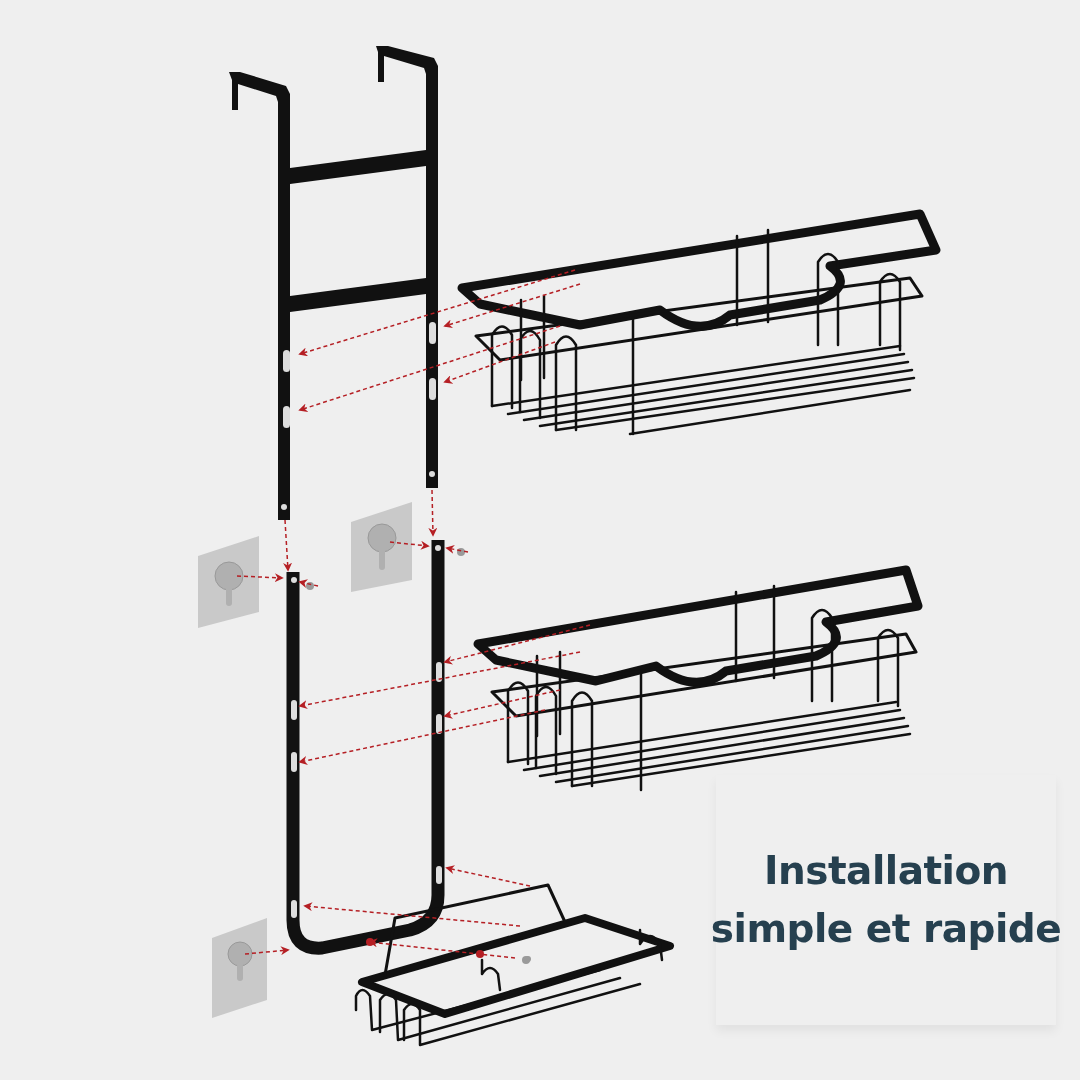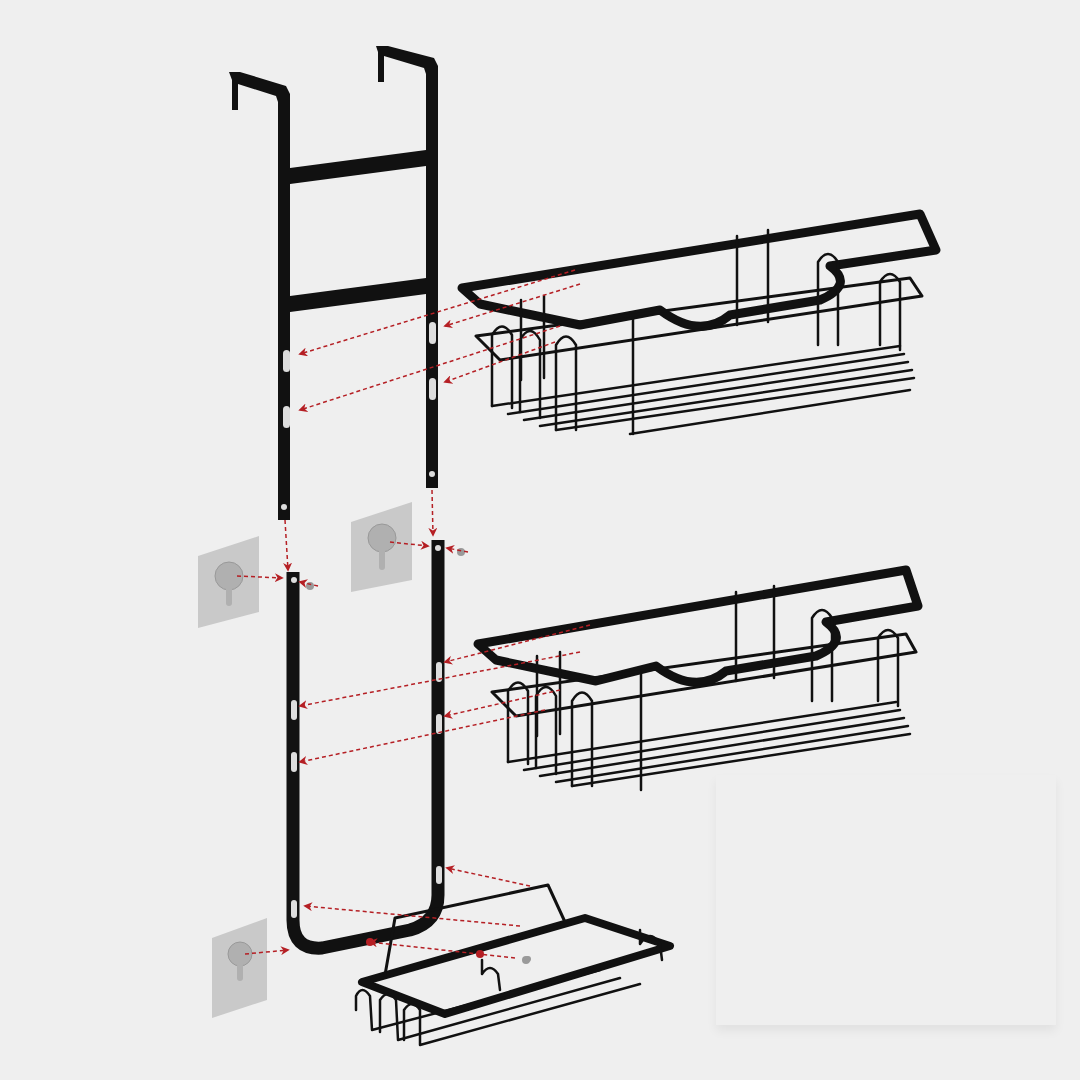--- a/index.html
+++ b/index.html
@@ -155,13 +155,15 @@
     <path d="M560,690 L445,716"></path>
     <path d="M545,710 L300,762"></path>
     <path d="M530,886 L447,868"></path>
     <path d="M520,926 L305,906"></path>
     <path d="M245,954 L288,950"></path>
     <path d="M515,958 L370,942"></path>
   </g>
 </svg>
 
 <div class="caption-box">
+  <div class="caption-line">Installation</div>
+  <div class="caption-line">simple et rapide</div>
 </div>
 
 </body></html>

